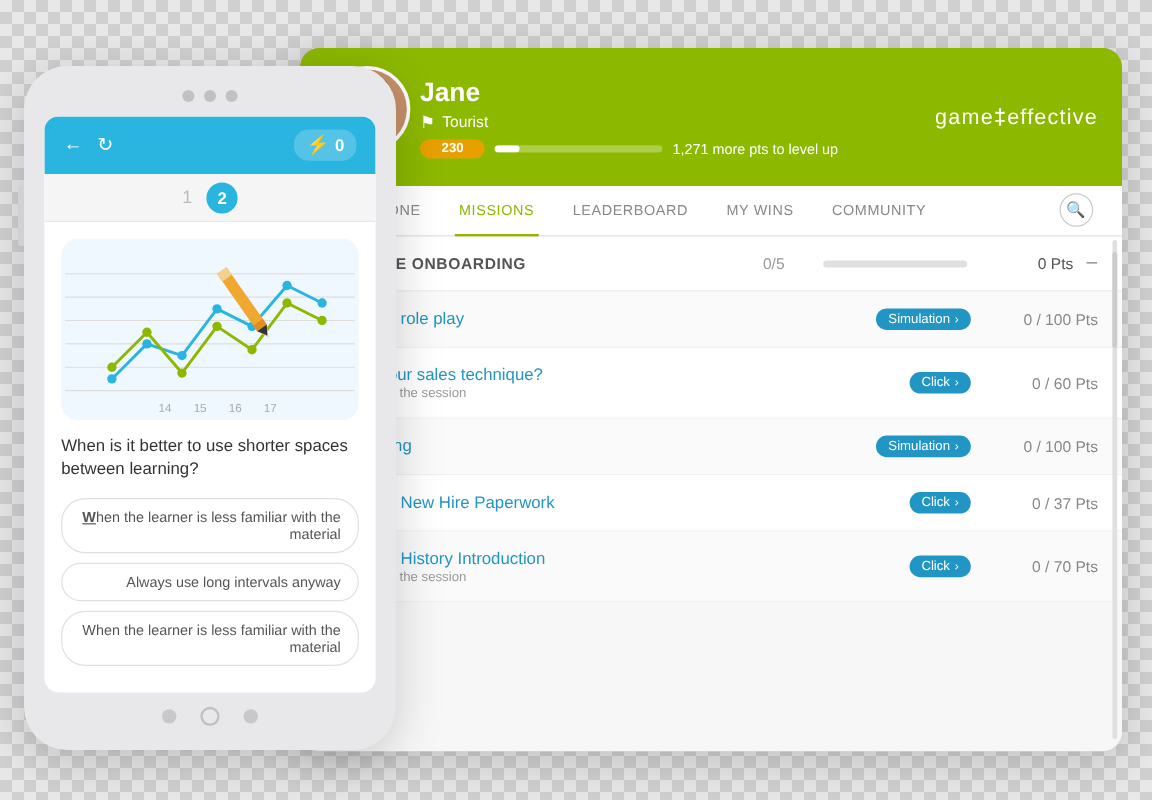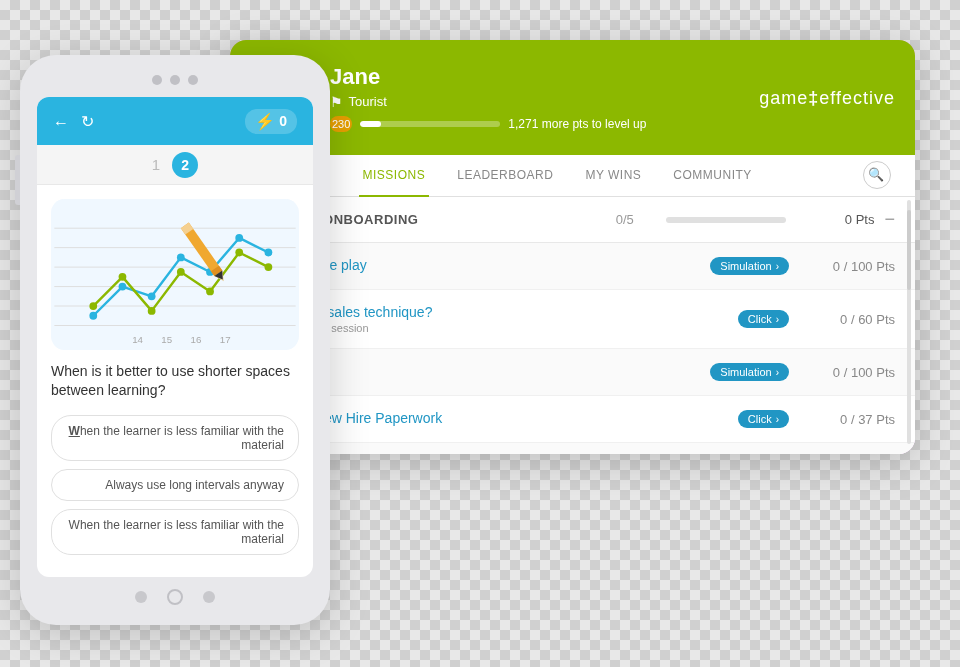--- a/index.html
+++ b/index.html
@@ -31,23 +31,23 @@
     .scene {
       position: absolute;
       inset: 0;
       z-index: 1;
     }
 
     
     .tablet {
       position: absolute;
       top: 40px;
-      left: 230px;
+      left: 250px;
       width: 685px;
-      height: 414px;
+      height: 586px;
       background: #f0abfc;
       border-radius: 16px;
       box-shadow: 0 8px 40px rgba(0,0,0,0.18);
       overflow: hidden;
     }
 
     .tablet-header {
       background: #8cb800;
       height: 115px;
       position: relative;
@@ -105,22 +105,22 @@
     .xp-bar-row {
       display: flex;
       align-items: center;
       gap: 8px;
     }
 
     .xp-badge {
       background: #e8a000;
       color: #fff;
       font-size: 11px;
-      font-weight: normal;
-      padding: 2px 2px;
+      font-weight: bold;
+      padding: 2px 18px;
       border-radius: 10px;
     }
 
     .xp-bar {
       width: 140px;
       height: 6px;
       background: rgba(255,255,255,0.3);
       border-radius: 3px;
       overflow: hidden;
     }

